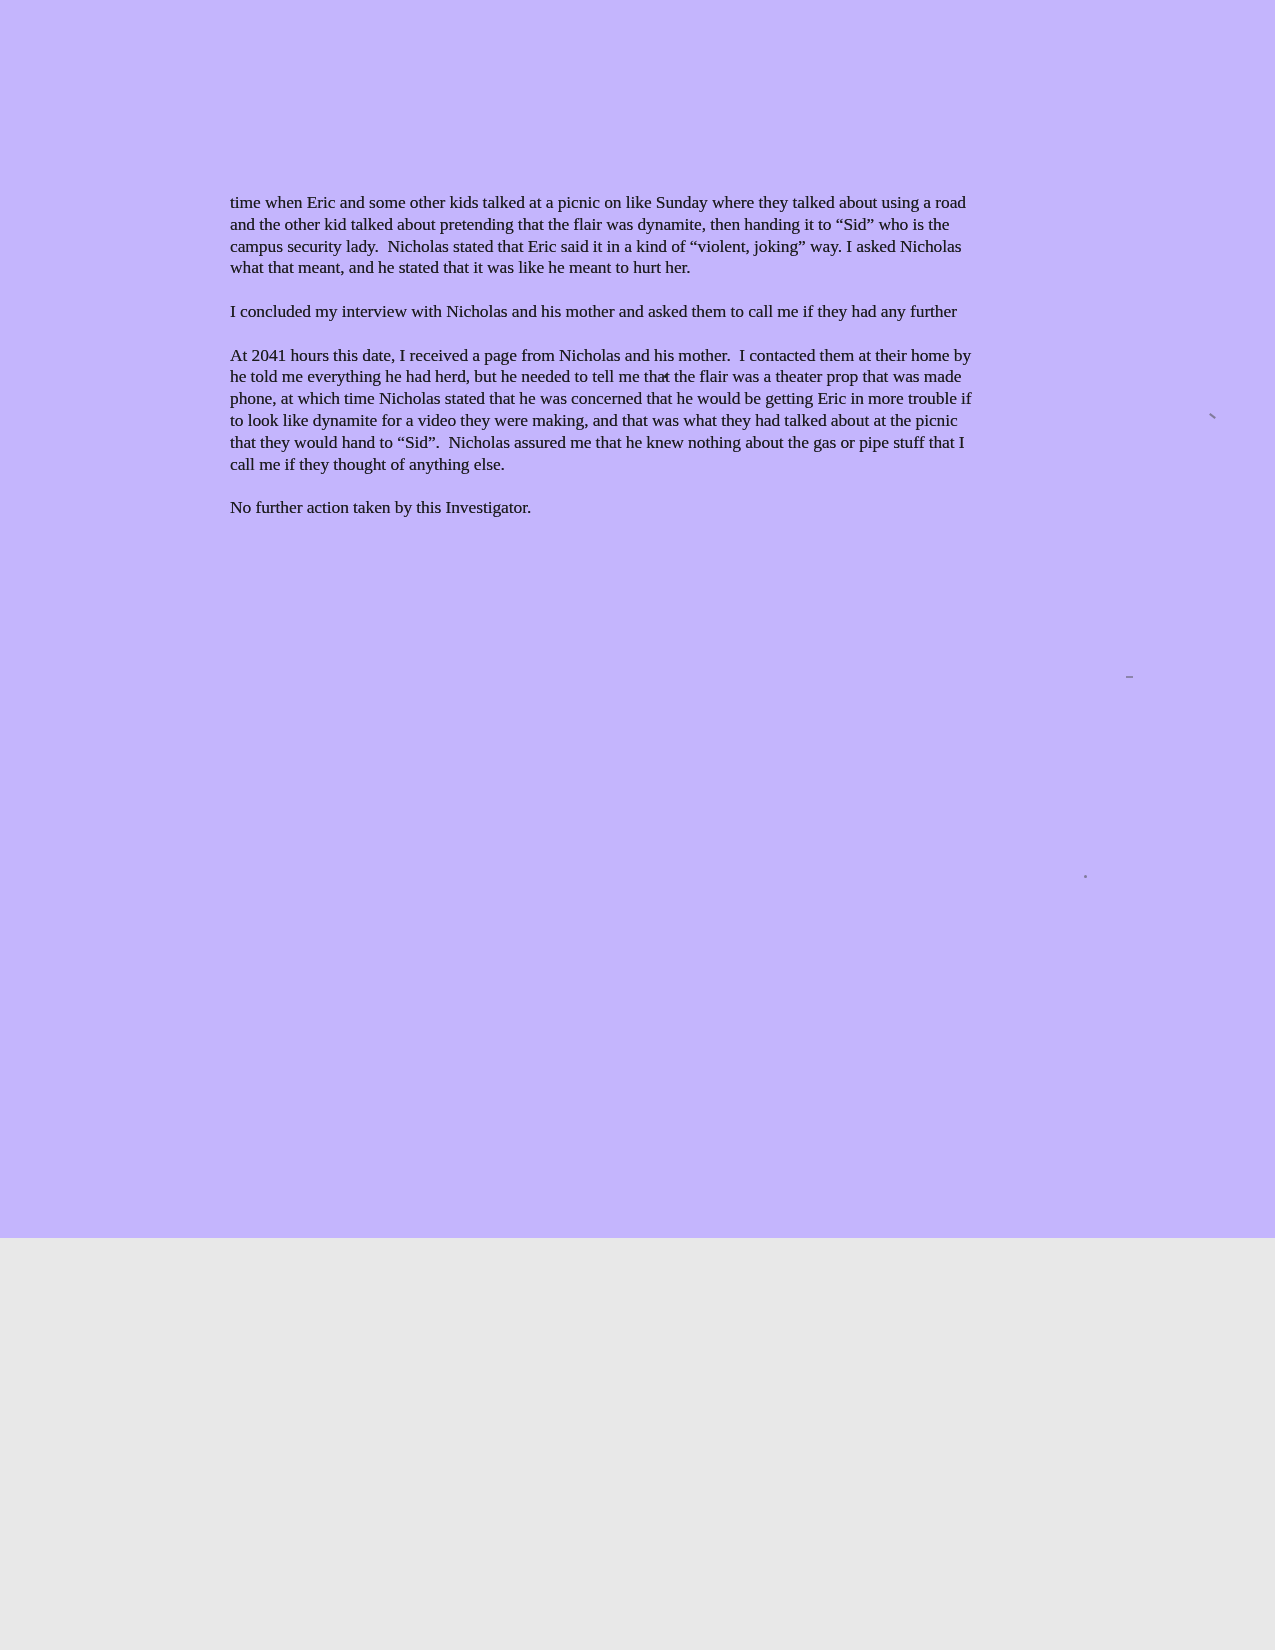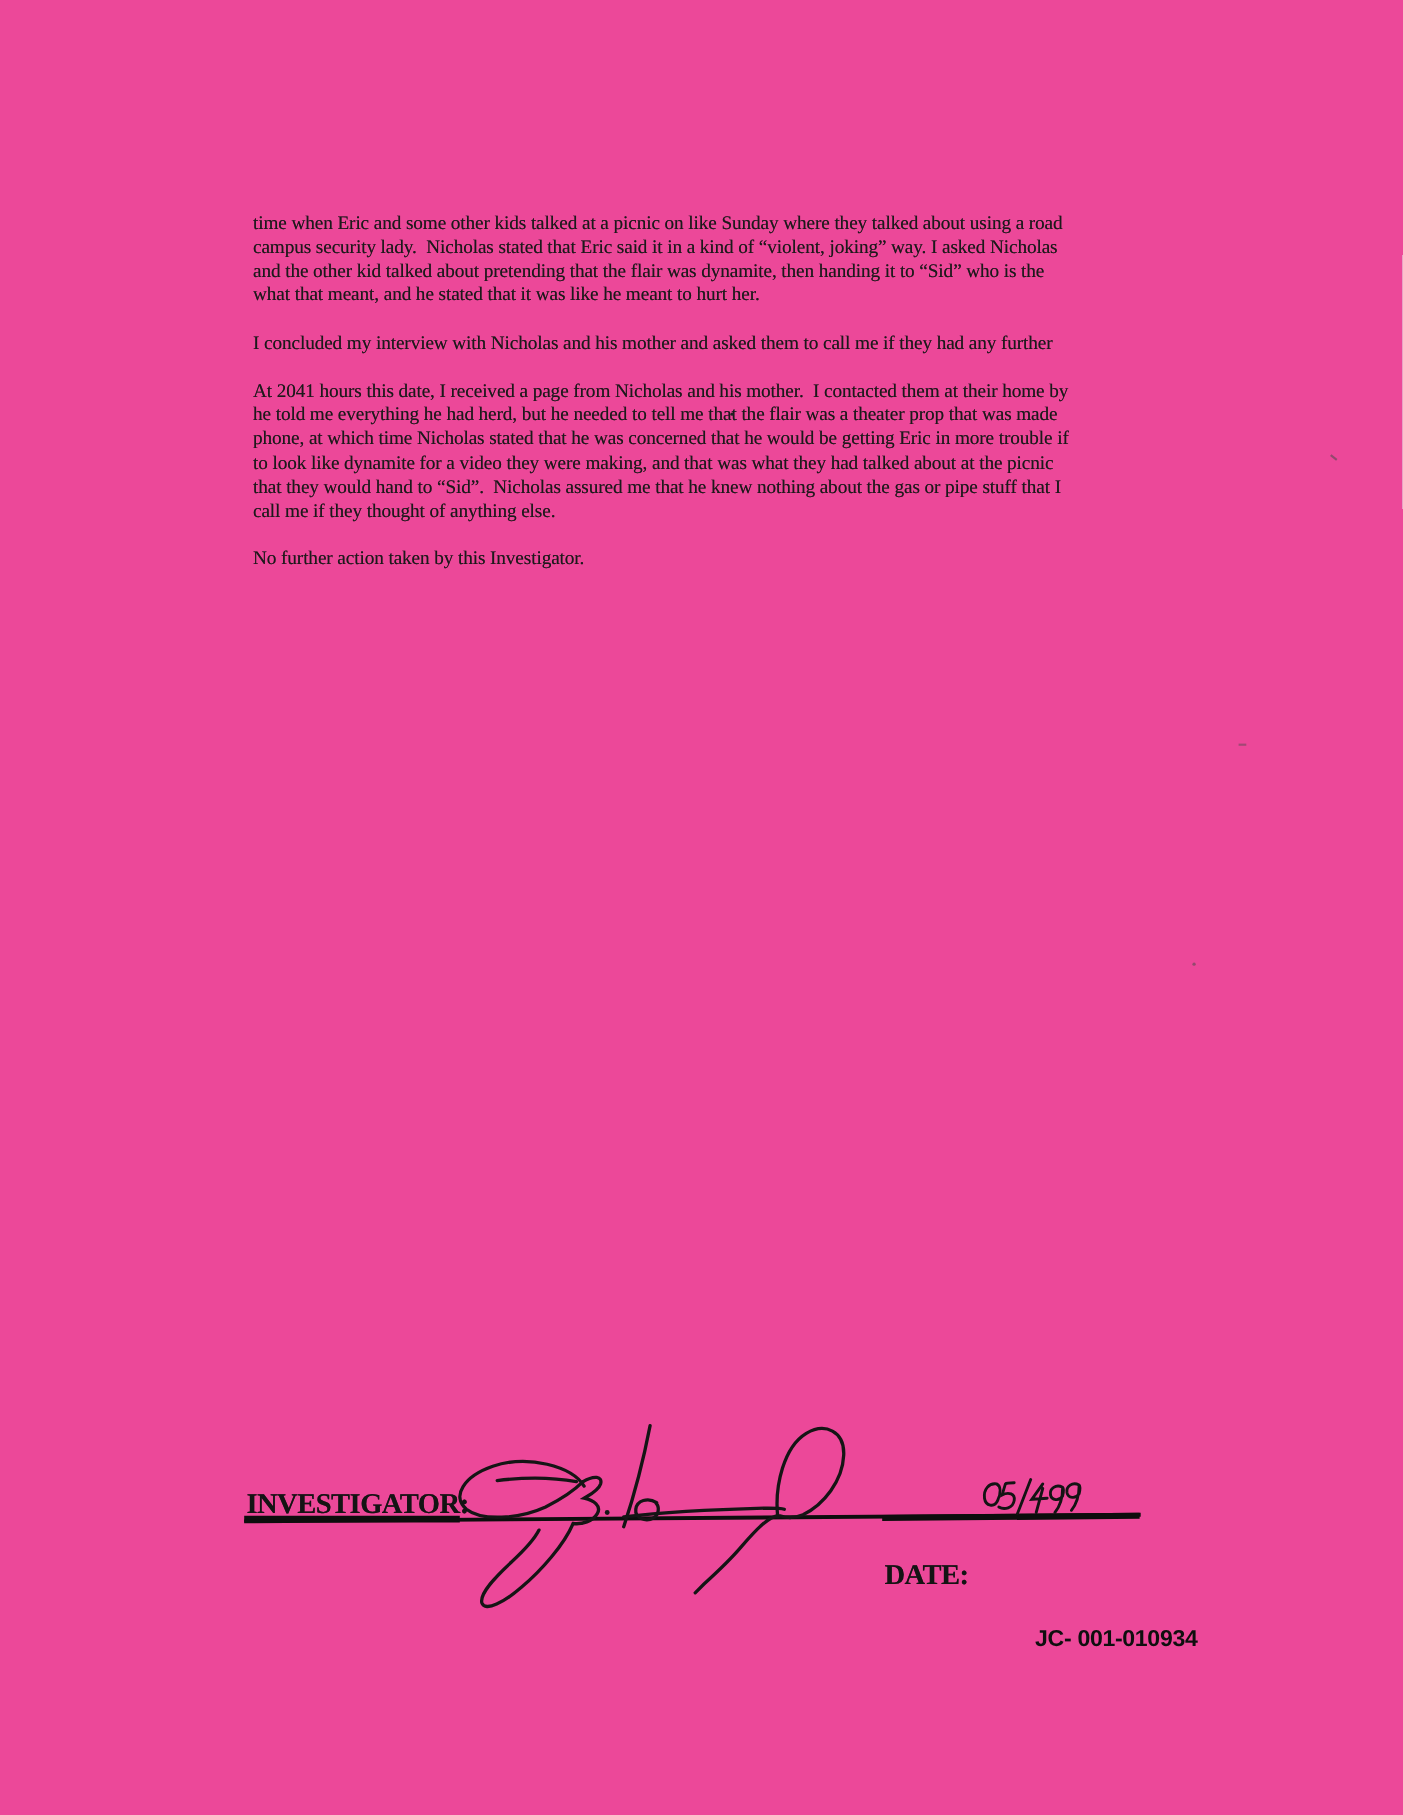--- a/index.html
+++ b/index.html
@@ -1,18 +1,18 @@
 <!DOCTYPE html>
 <html><head>
 <meta charset="utf-8">
 <style>
   html,body { margin:0; padding:0; background:#e8e8e8; }
   .page {
-    position:relative; width:1275px; height:1650px; margin:0 auto;
-    background:#ec4899; overflow:hidden;
+    position:relative; width:1275px; height:1238px; margin:0 auto;
+    background:#c4b5fd; overflow:hidden;
     font-family:"Liberation Serif", serif;
   }
   
   .doc-text {
     position:absolute; left:230px; top:192px; width:800px;
     font-size:17.5px; line-height:21.8px; color:#1b1b1b;
     letter-spacing:-0.1px;
     text-shadow:0 0 0.5px rgba(0,0,0,0.55);
   }
   .para { margin:0 0 21.8px 0; }
@@ -46,22 +46,22 @@
   #speck-dot-right      { left:1084px; top:875px; width:3px; height:3px; border-radius:50%; opacity:0.55; }
 </style>
 </head>
 <body>
 
 <div class="page">
 
   <div class="doc-text" id="doc-body">
       <div class="para">
         <div class="line">time when Eric and some other kids talked at a picnic on like Sunday where they talked about using a road</div>
+        <div class="line">and the other kid talked about pretending that the flair was dynamite, then handing it to “Sid” who is the</div>
         <div class="line">campus security lady.  Nicholas stated that Eric said it in a kind of “violent, joking” way. I asked Nicholas</div>
-        <div class="line">and the other kid talked about pretending that the flair was dynamite, then handing it to “Sid” who is the</div>
         <div class="line">what that meant, and he stated that it was like he meant to hurt her.</div>
       </div>
       <div class="para">
         <div class="line">I concluded my interview with Nicholas and his mother and asked them to call me if they had any further</div>
       </div>
       <div class="para">
         <div class="line">At 2041 hours this date, I received a page from Nicholas and his mother.  I contacted them at their home by</div>
         <div class="line">he told me everything he had herd, but he needed to tell me that the flair was a theater prop that was made</div>
         <div class="line">phone, at which time Nicholas stated that he was concerned that he would be getting Eric in more trouble if</div>
         <div class="line">to look like dynamite for a video they were making, and that was what they had talked about at the picnic</div>

